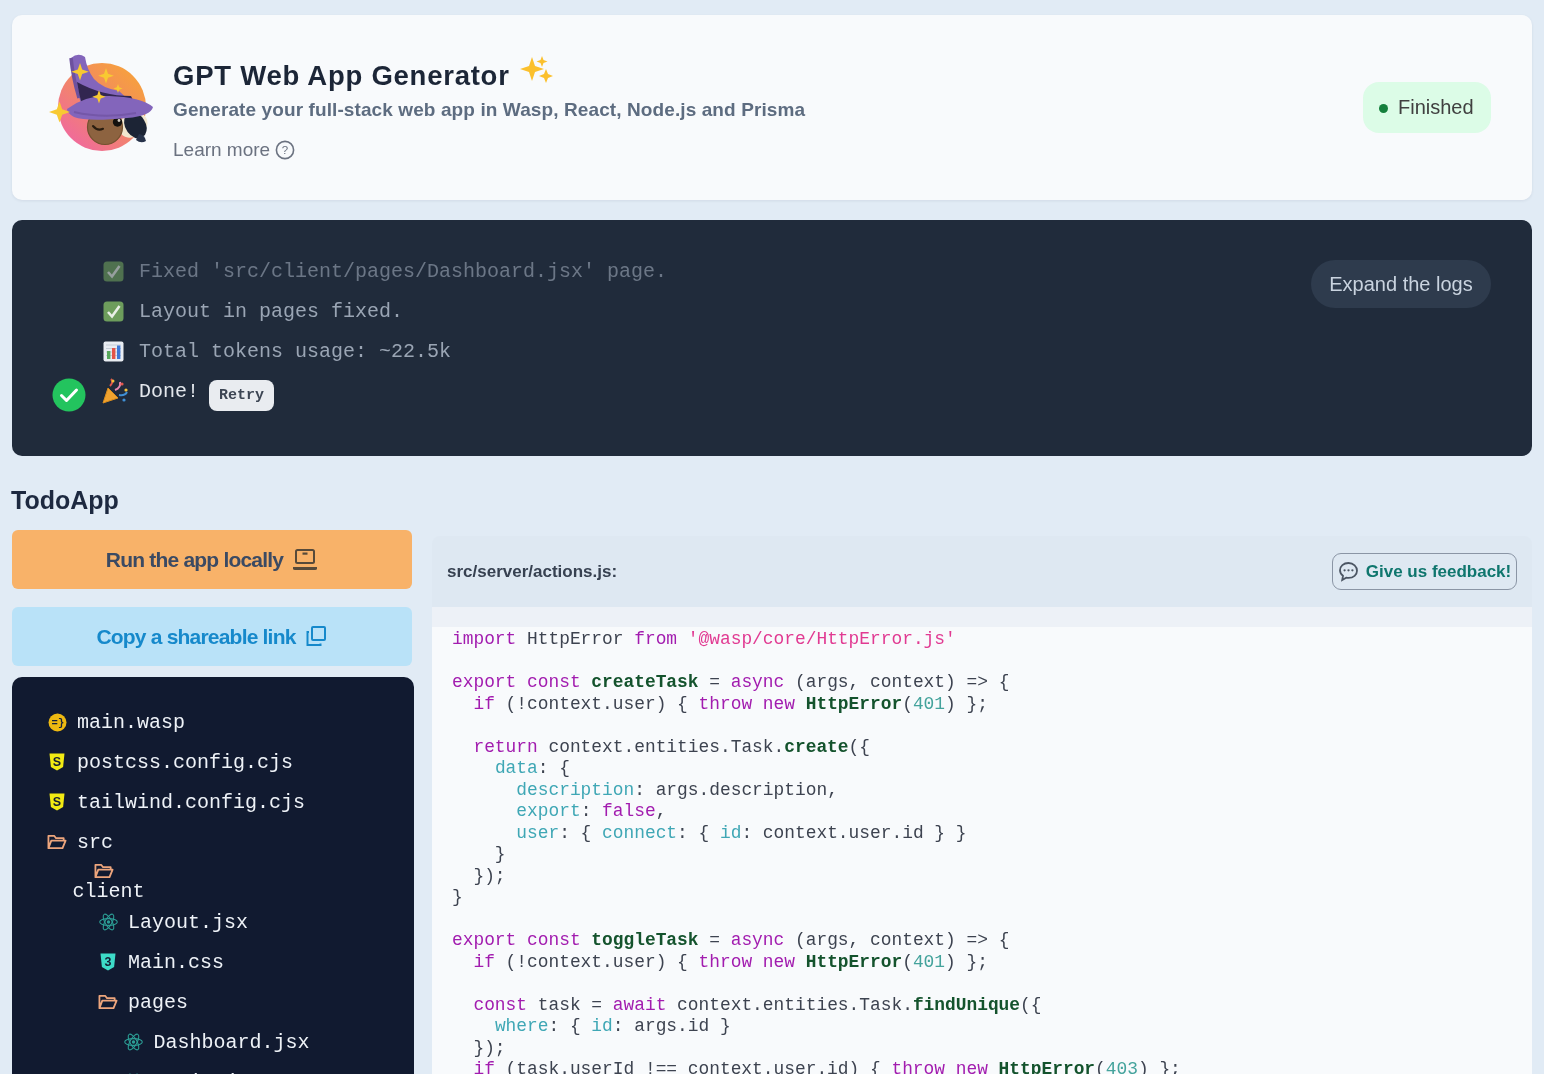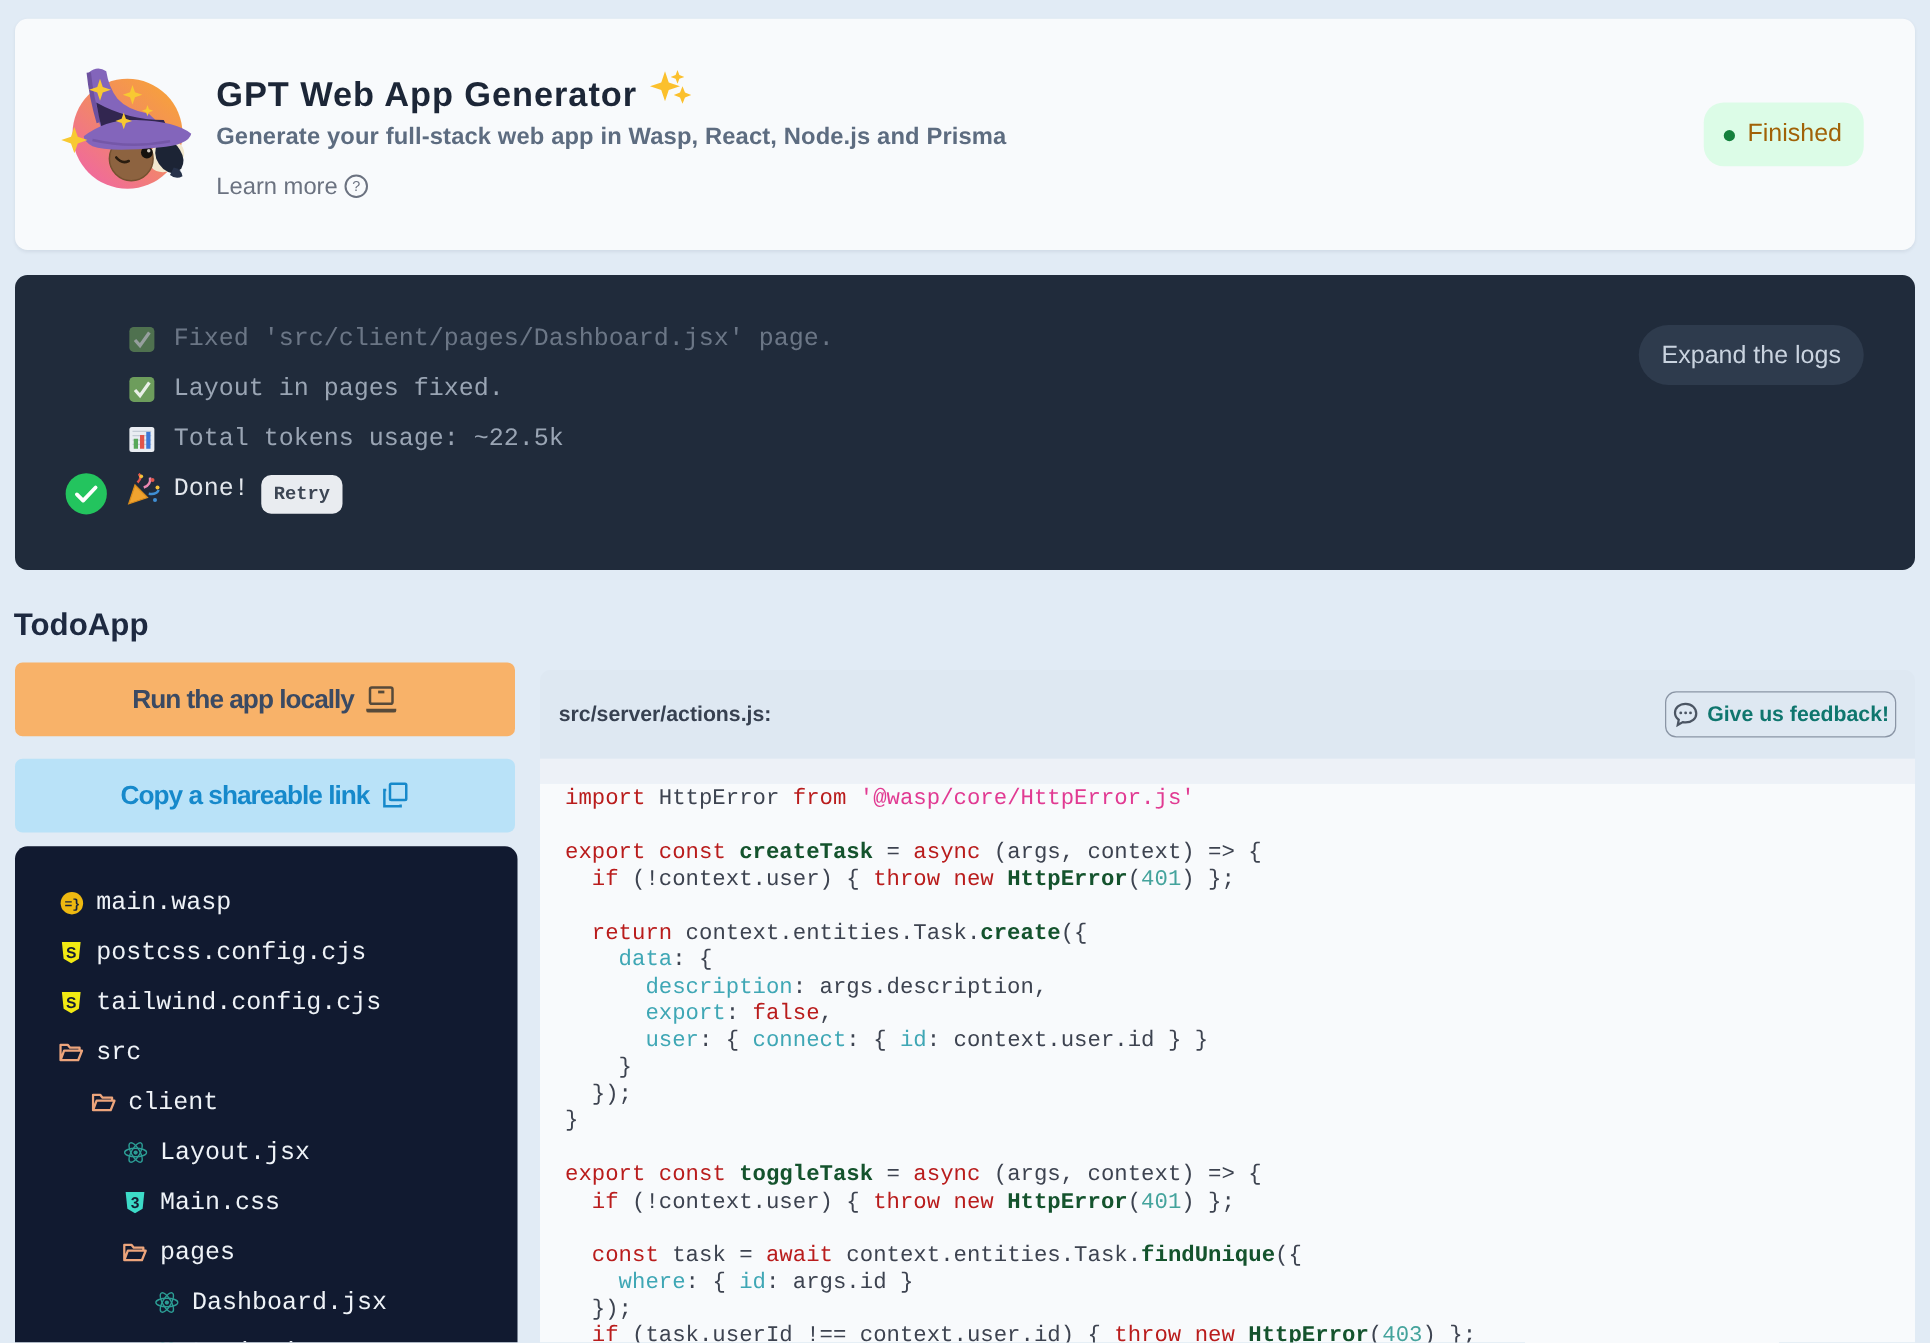--- a/index.html
+++ b/index.html
@@ -8,21 +8,21 @@
   .page { position:relative; width:1544px; height:1074px; }
   .abs { position:absolute; }
 
   
   .card { left:12px; top:15px; width:1520px; height:185px; background:#f8fafc; border-radius:10px; box-shadow:0 1px 3px rgba(30,41,59,0.08); }
   .title { left:173px; top:55px; font-size:27.5px; font-weight:bold; color:#1c2637; letter-spacing:0.75px; }
   .subtitle { left:173px; top:99px; font-size:19px; font-weight:bold; color:#5d6c80; letter-spacing:0.1px; }
   .learn { left:173px; top:139px; font-size:19px; color:#6b7280; }
   .finished { left:1363px; top:82px; width:128px; height:51px; background:#dcfce7; border-radius:16px; }
   .finished .dot { position:absolute; left:16px; top:22px; width:9px; height:9px; border-radius:50%; background:#15803d; }
-  .finished .ft { position:absolute; left:35px; top:14px; font-size:20px; color:#a16207; }
+  .finished .ft { position:absolute; left:35px; top:14px; font-size:20px; color:#404040; }
 
   
   .logs { left:12px; top:220px; width:1520px; height:236px; background:#202b3b; border-radius:10px; color:#9aa5b4; }
   .logline { position:absolute; left:0; height:26px; font-family:"Liberation Mono", monospace; font-size:20px; white-space:pre; }
   .logline .ltext { position:absolute; left:127px; top:0; }
   .licon { position:absolute; left:91px; top:1px; width:21px; height:21px; }
   .dim { opacity:0.62; }
   .retrybtn { position:absolute; left:197px; top:0px; width:65px; height:31px; background:#e9ecf0; border-radius:8px; color:#3d4654; font-size:15px; font-weight:bold; text-align:center; line-height:31px; font-family:"Liberation Mono", monospace; }
   .expand { position:absolute; left:1299px; top:40px; width:180px; height:48px; background:#2e3b4d; border-radius:24px; color:#c9d3df; font-size:20px; text-align:center; line-height:48px; }
 
@@ -38,21 +38,21 @@
   .trow .ticon { width:20px; height:20px; margin-right:10px; display:flex; align-items:center; justify-content:center; }
 
   
   .codewrap { left:432px; top:536px; width:1100px; height:538px; }
   .codehead { position:absolute; left:0; top:0; width:1100px; height:71px; background:#dee8f2; border-radius:8px 8px 0 0; }
   .codehead .fname { position:absolute; left:15px; top:26px; font-size:17px; font-weight:bold; color:#374151; }
   .fb { position:absolute; left:900px; top:17px; width:185px; height:37px; border:1.5px solid #8a95a5; border-radius:9px; display:flex; align-items:center; justify-content:center; gap:7px; font-size:17px; font-weight:bold; color:#0f766e; }
   .codestrip { position:absolute; left:0; top:71px; width:1100px; height:20px; background:#edf1f7; }
   .codebody { position:absolute; left:0; top:91px; width:1100px; height:447px; background:#f8fafc; }
   pre.code { margin:0; padding:2px 0 0 20px; font-family:"Liberation Mono", monospace; font-size:17.86px; line-height:21.5px; color:#3d4350; }
-  .k { color:#b91c1c; }
+  .k { color:#a21caf; }
   .t { color:#14532d; font-weight:bold; }
   .s { color:#e13a92; }
   .a { color:#3fa7b5; }
   .n { color:#44a39c; }
 </style>
 </head>
 <body>
 <div class="page">
 
   <div class="abs card"></div>
@@ -198,21 +198,21 @@
         <span>tailwind.config.cjs</span>
       </div>
     <div class="trow" style="top:145px; left:35px;">
         <span class="ticon">
           <svg width="21" height="18" viewBox="0 0 21 18">
             <path d="M1.5 15.5 V2.5 h6 l2 2.5 h8 v2.5 M1.5 15.5 l3 -8 h15 l-3.2 8 z" fill="none" stroke="#eda57c" stroke-width="1.9" stroke-linejoin="round"></path>
           </svg>
         </span>
         <span>src</span>
       </div>
-    <div class="trow" style="top:185px; left:60.5px;">
+    <div class="trow" style="top:185px; left:60.5px;flex-direction:column;">
         <span class="ticon">
           <svg width="21" height="18" viewBox="0 0 21 18">
             <path d="M1.5 15.5 V2.5 h6 l2 2.5 h8 v2.5 M1.5 15.5 l3 -8 h15 l-3.2 8 z" fill="none" stroke="#eda57c" stroke-width="1.9" stroke-linejoin="round"></path>
           </svg>
         </span>
         <span>client</span>
       </div>
     <div class="trow" style="top:225px; left:86px;">
         <span class="ticon">
           <svg width="19" height="18" viewBox="0 0 19 18">

